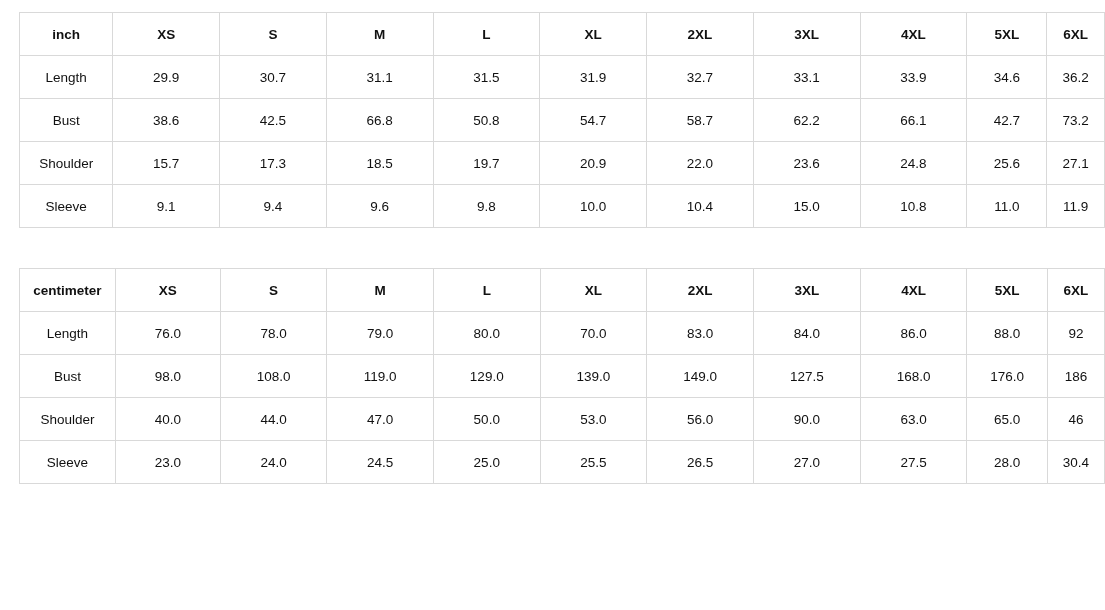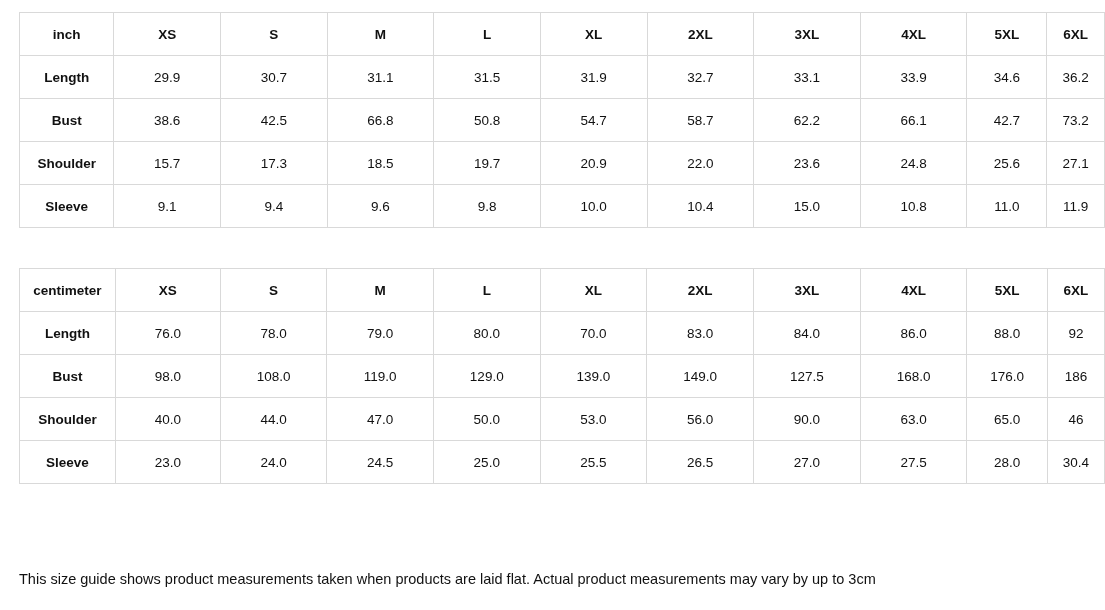--- a/index.html
+++ b/index.html
@@ -35,21 +35,21 @@
     font-weight: normal;
     color: #111111;
     padding: 0;
     height: 43px;
     box-sizing: border-box;
   }
   table.size-table th {
     font-weight: bold;
   }
   table.size-table td.rowhead {
-    font-weight: bold;
+    font-weight: normal;
   }
   
   .col-label { width: 105px; }
   .col-std   { width: 131px; }
   .col-narrow{ width: 96px; }
   .col-last  { width: 67px; }
 
   #table-inch-wrap {
     position: absolute;
     left: 19px;
@@ -243,15 +243,14 @@
           <td>26.5</td>
           <td>27.0</td>
           <td>27.5</td>
           <td>28.0</td>
           <td>30.4</td>
         </tr>
       </tbody>
     </table>
   </div>
 
-  <div class="footnote">This size guide shows product measurements taken when products are laid flat. Actual product measurements may vary by up to 3cm</div>
 
 </div>
 
 </body></html>

